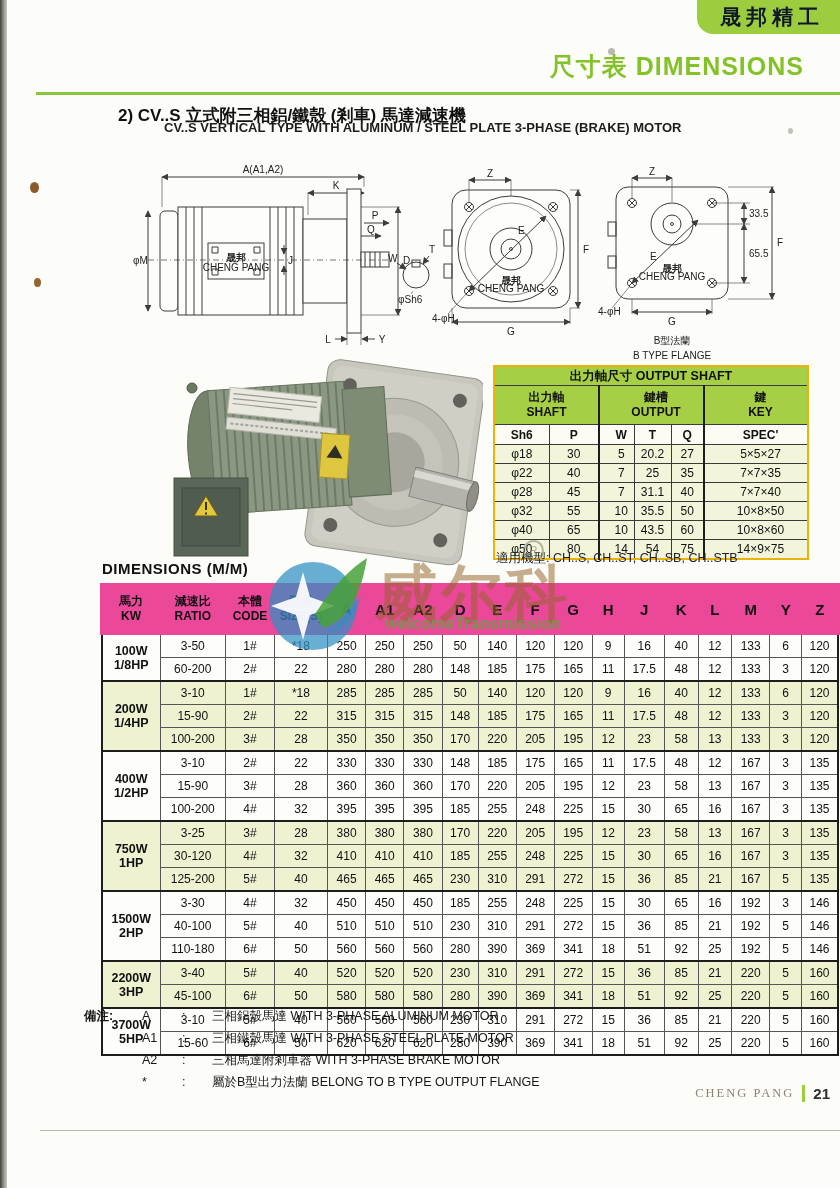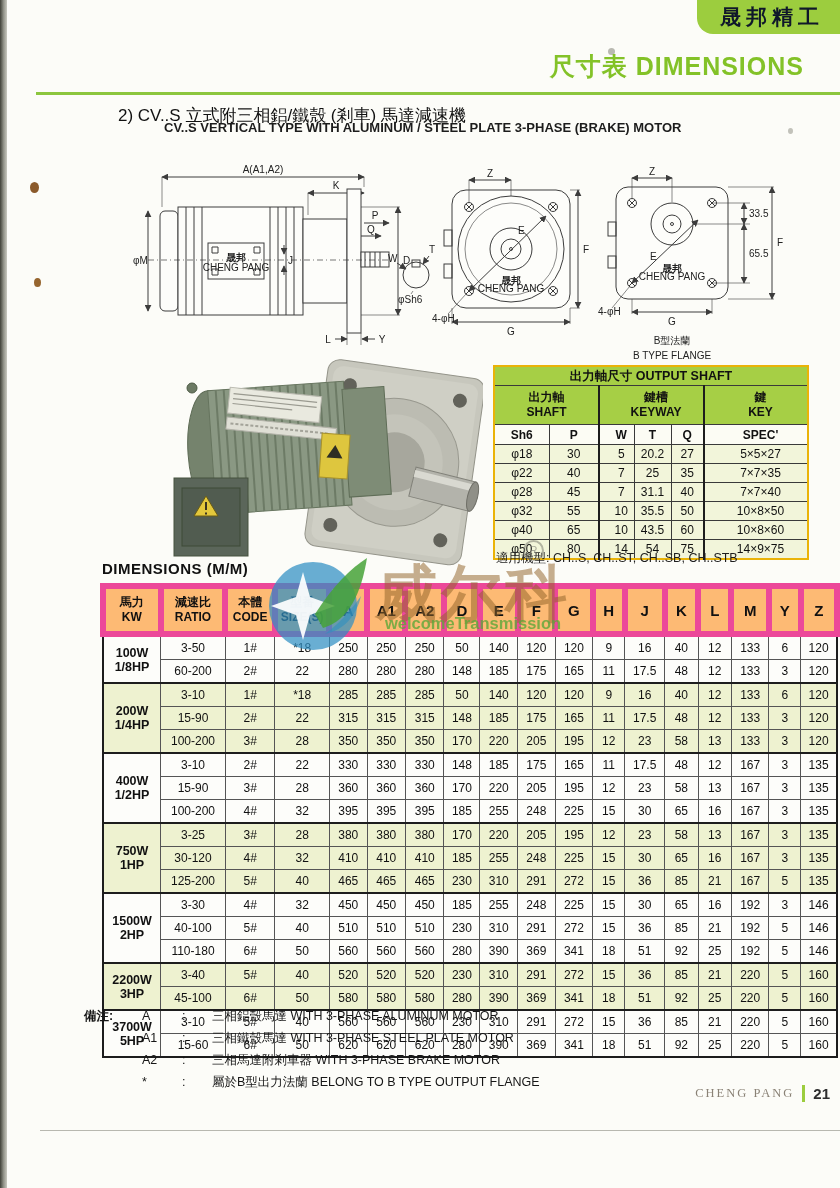--- a/index.html
+++ b/index.html
@@ -9,21 +9,21 @@
              background:linear-gradient(to right,#3f4038,#8f9086,#c9c9c0);}
   .speck{position:absolute;border-radius:50%;}
 
   
   .brand-tab{position:absolute;top:0;left:697px;right:0;height:34px;background:#9ccd3e;
              border-bottom-left-radius:16px;display:flex;align-items:center;justify-content:flex-end;
              padding-right:16px;font-size:21px;font-weight:bold;letter-spacing:5px;color:#0f172a;}
   .section-heading{position:absolute;top:50px;right:36px;font-size:25px;font-weight:bold;
                    color:#83c228;letter-spacing:1px;}
   .green-rule{position:absolute;top:92px;left:36px;right:0;height:3px;background:#8cc63e;}
-  .title-zh{position:absolute;top:104px;left:118px;font-size:17px;font-weight:normal;}
+  .title-zh{position:absolute;top:104px;left:118px;font-size:17px;font-weight:bold;}
   .title-en{position:absolute;top:120px;left:164px;font-size:13px;font-weight:bold;color:#1c1c1c;}
 
   
   svg.draw{position:absolute;overflow:visible;}
   svg.draw line,svg.draw path.ln,svg.draw rect,svg.draw circle,svg.draw ellipse
     {stroke:#3c3c3c;stroke-width:1;fill:none;}
   svg.draw text{fill:#222;font-family:"Liberation Sans",sans-serif;font-size:10px;}
   svg.draw .dash{stroke-dasharray:6 3 1 3;stroke-width:.7;}
   svg.draw .thin{stroke-width:.6;}
   svg.draw .fillw{fill:#fdfdfa;}
@@ -38,21 +38,21 @@
   .ost .ost-title-row th{background:#a6cf45;height:18px;font-size:12.5px;font-weight:bold;}
   .ost .ost-group-row th{background:#a6cf45;height:38px;font-size:12px;font-weight:bold;line-height:15px;}
   .ost .ost-cols-row th{background:#fcfcf4;height:19px;font-size:12px;font-weight:bold;}
   .ost tbody td{background:#f2f5da;height:18px;font-size:12px;}
   .ost .gsep{border-left:2px solid #1d1d1d;padding-left:9px;}
   .applicable{position:absolute;left:496px;top:550px;font-size:12.5px;color:#1e1e1e;}
 
   
   .dims-label{position:absolute;left:102px;top:560px;font-size:15px;font-weight:bold;letter-spacing:.5px;}
   .dim-table{position:absolute;left:100px;top:583px;border:2px solid #1d1d1d;}
-  .dim-table th{background:#fdba74;border:6px solid #ec4899;padding:0;}
+  .dim-table th{background:#ec4899;border:4px solid #ec4899;padding:0;}
   .dim-table thead tr{height:48px;}
   .dim-table th.h2{font-size:12px;font-weight:bold;line-height:15px;}
   .dim-table th.h1{font-size:15px;font-weight:bold;}
   .dim-table td{border:1px solid #555;text-align:center;height:22px;font-size:12px;
                 background:#fdfdfa;padding:0;white-space:nowrap;}
   .dim-table tr.shade td{background:#eef2d0;}
   .dim-table tr.gstart td{border-top:2px solid #1d1d1d;}
   .dim-table td.power{font-weight:bold;font-size:12.5px;line-height:14px;text-align:center;}
 
   
@@ -315,21 +315,21 @@
       <tr class="ost-title-row">
         <th colspan="6">出力軸尺寸 OUTPUT SHAFT</th>
       </tr>
       <tr class="ost-group-row">
         <th colspan="2">
           <div>出力軸</div>
           <div>SHAFT</div>
         </th>
         <th colspan="3" class="gsep">
           <div>鍵槽</div>
-          <div>KEYWAY</div>
+          <div>OUTPUT</div>
         </th>
         <th class="gsep">
           <div>鍵</div>
           <div>KEY</div>
         </th>
       </tr>
       <tr class="ost-cols-row">
         <th>Sh6</th>
         <th>P</th>
         <th class="gsep">W</th>

